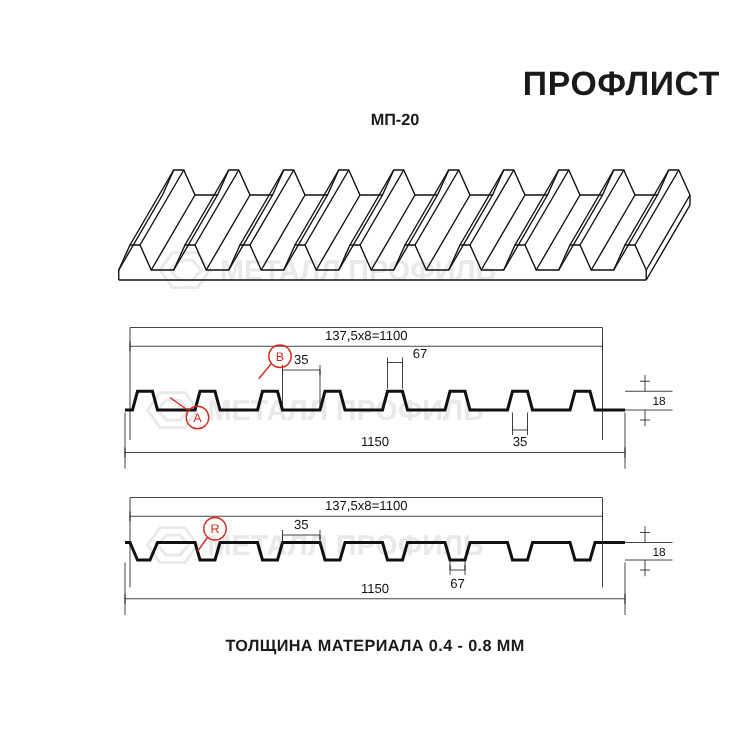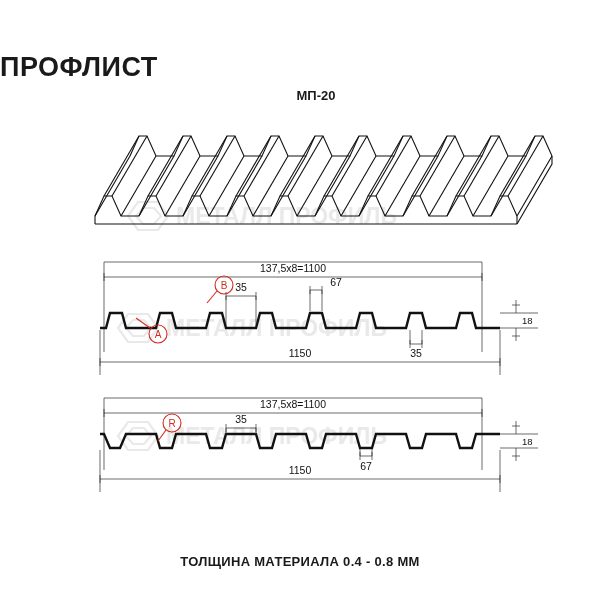--- a/index.html
+++ b/index.html
@@ -19,37 +19,37 @@
     position: absolute;
     inset: 0;
     width: 600px;
     height: 600px;
   }
   .title {
     position: absolute;
     top: 52px;
     left: 0;
     width: 576px;
-    text-align: left;
+    text-align: right;
     font-size: 27px;
     font-weight: bold;
     letter-spacing: 0.5px;
   }
   .subtitle {
     position: absolute;
     top: 88px;
     left: 16px;
     width: 600px;
     text-align: center;
     font-size: 13px;
     font-weight: bold;
   }
   .footer {
     position: absolute;
-    top: 554px;
+    top: 509px;
     left: 0;
     width: 600px;
     text-align: center;
     font-size: 13px;
     font-weight: bold;
     letter-spacing: 0.3px;
   }
   svg {
     position: absolute;
     top: 0;

